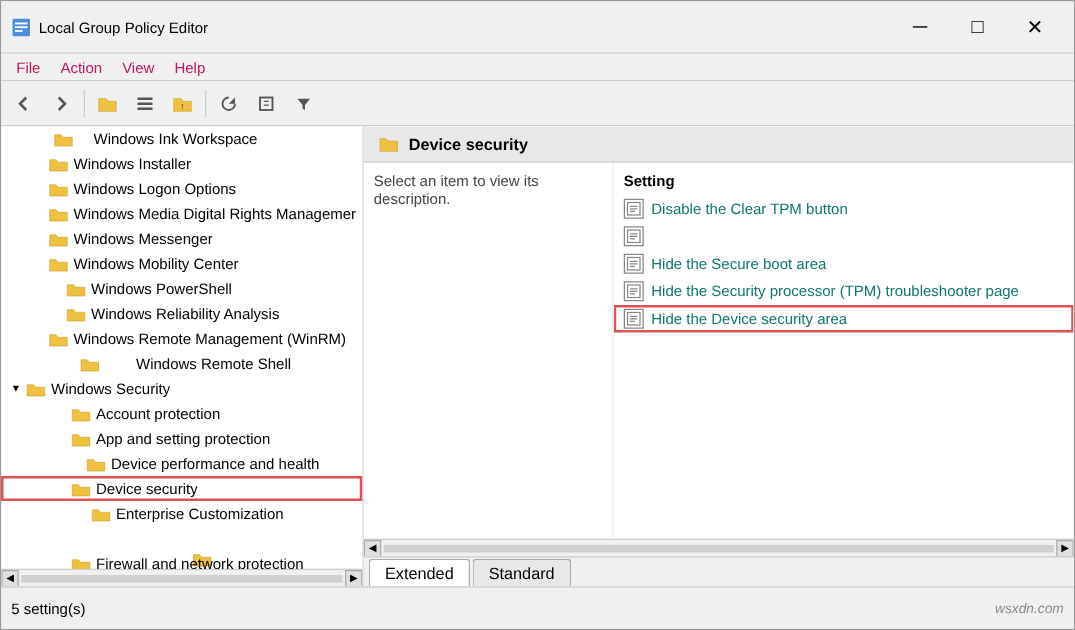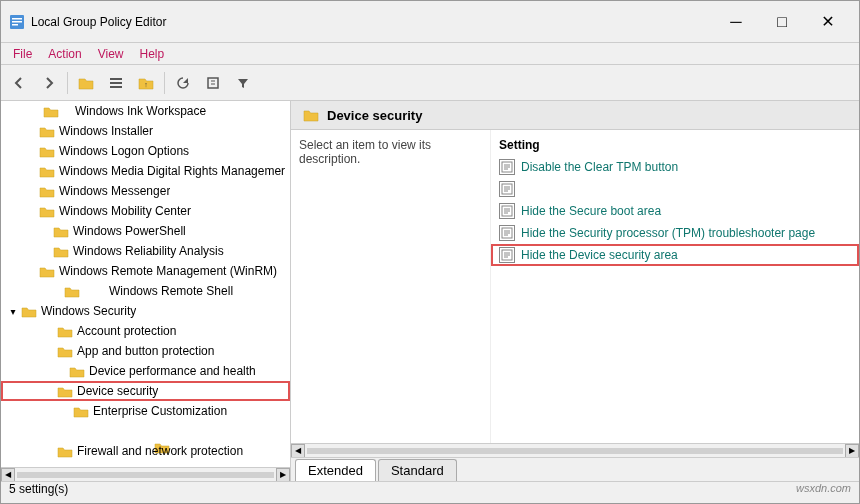--- a/index.html
+++ b/index.html
@@ -329,25 +329,25 @@
     }
 
     .tab.active {
       background: #fff;
       border-bottom: 1px solid #fff;
       margin-bottom: -1px;
     }
 
     
     .status-bar {
-      height: 22px;
+      height: 34px;
       background: #f0f0f0;
       border-top: 1px solid #ccc;
       display: flex;
-      align-items: flex-start;
+      align-items: center;
       padding: 0 8px;
       font-size: 12px;
       flex-shrink: 0;
     }
   </style>
 </head>
 <body>
 
 <div class="window">
 
@@ -539,21 +539,21 @@
             </span>
             <span class="tree-label">Account protection</span>
           </div>
           <div class="tree-item" style="padding-left: 40px;">
             <span class="tree-expand"></span>
             <span class="tree-folder-icon">
               <svg class="folder-icon-svg" viewBox="0 0 16 13" xmlns="http://www.w3.org/2000/svg">
     <path d="M1 3h5l1.5 2H15v7H1z" fill="#f0c040" stroke="#c8a020" stroke-width="0.5"></path>
   </svg>
             </span>
-            <span class="tree-label">App and button protection</span>
+            <span class="tree-label">App and setting protection</span>
           </div>
           <div class="tree-item" style="padding-left: 52px;">
             <span class="tree-expand"></span>
             <span class="tree-folder-icon">
               <svg class="folder-icon-svg" viewBox="0 0 16 13" xmlns="http://www.w3.org/2000/svg">
     <path d="M1 3h5l1.5 2H15v7H1z" fill="#f0c040" stroke="#c8a020" stroke-width="0.5"></path>
   </svg>
             </span>
             <span class="tree-label">Device performance and health</span>
           </div>

